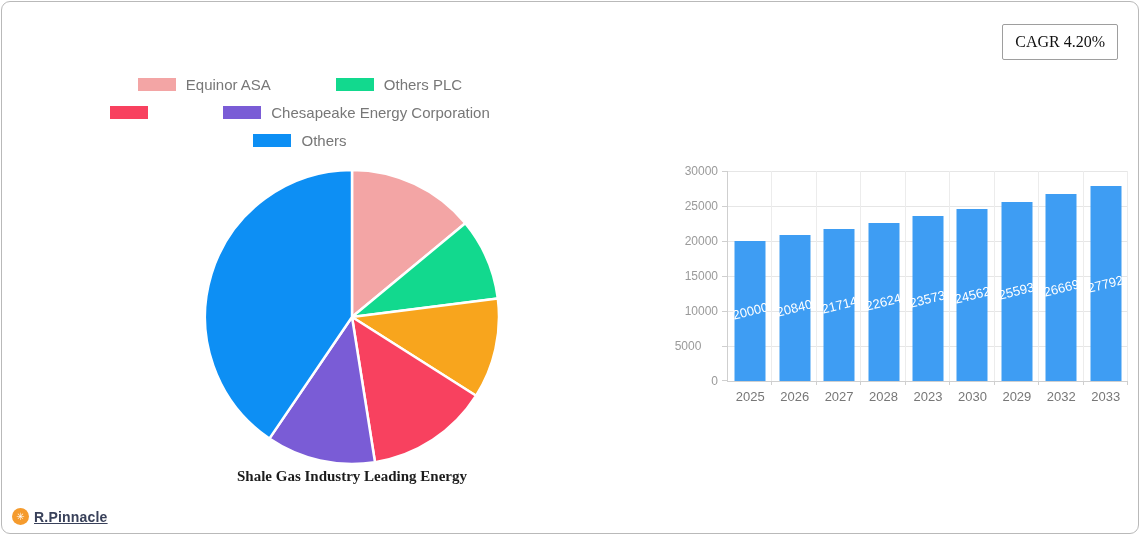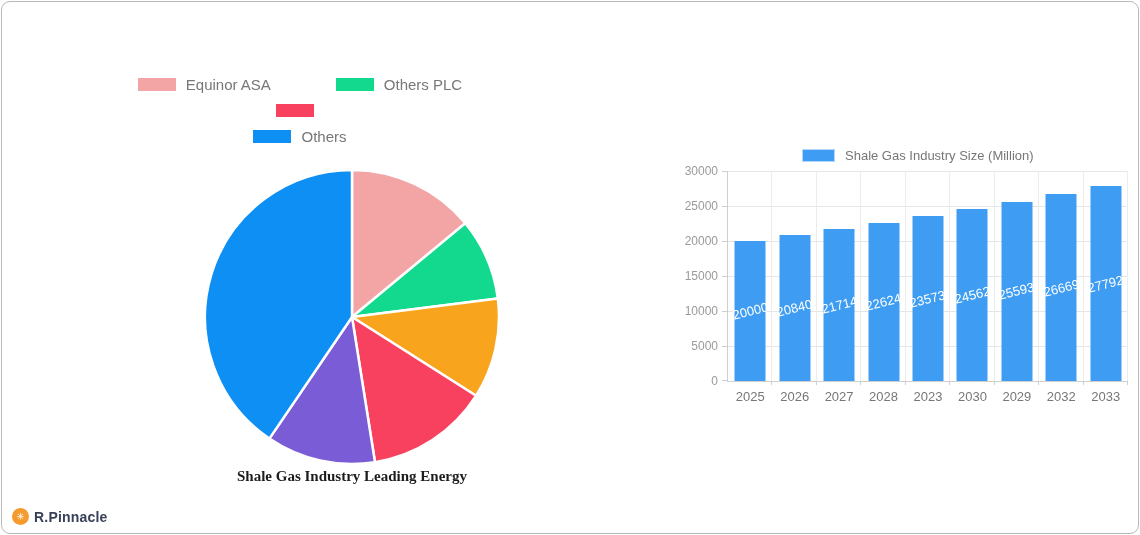--- a/index.html
+++ b/index.html
@@ -58,42 +58,47 @@
     font-size:13px; color:#777;
   }
   .x-tick { position:absolute; top:100%; right:0; width:1px; height:4px; background:#cfcfcf; }
   
   .logo { position:absolute; left:10px; bottom:8px; display:flex; align-items:center; }
   .logo-icon {
     width:17px; height:17px; border-radius:50%; background:#f59b2d;
     display:flex; align-items:center; justify-content:center;
     color:#fff; font-size:10px; line-height:1; margin-right:5px;
   }
-  .logo-text { font-size:14px; font-weight:bold; color:#39415a; letter-spacing:.2px; }
+  .logo-text { font-size:14px; font-weight:bold; color:#39415a; letter-spacing:.2px;text-decoration:underline; }
 </style>
 </head>
 <body>
 
 <div class="card">
 
+  <div class="cagr-badge">CAGR 4.20%</div>
 
   <div class="pie-legend" id="pie-legend">
       <div class="legend-row">
         <div class="legend-item">
           <span class="swatch" style="background: rgb(243, 165, 165);"></span>
           <span class="legend-label">Equinor ASA</span>
         </div>
         <div class="legend-item">
           <span class="swatch" style="background: rgb(18, 217, 142);"></span>
           <span class="legend-label">Others PLC</span>
         </div>
       </div>
       <div class="legend-row">
         <div class="legend-item">
           <span class="swatch" style="background: rgb(248, 65, 95);"></span>
+        </div>
+        <div class="legend-item">
+          <span class="swatch" style="background: rgb(122, 92, 214);"></span>
+          <span class="legend-label">Chesapeake Energy Corporation</span>
         </div>
       </div>
       <div class="legend-row">
         <div class="legend-item">
           <span class="swatch" style="background: rgb(13, 143, 244);"></span>
           <span class="legend-label">Others</span>
         </div>
       </div>
     </div>
 
@@ -102,30 +107,26 @@
       <path d="M 150 150 L 263.27 56.30 A 147 147 0 0 1 295.84 131.58 Z" fill="#12D98E" stroke="#ffffff" stroke-width="2.5" stroke-linejoin="round"></path>
       <path d="M 150 150 L 295.84 131.58 A 147 147 0 0 1 274.12 228.77 Z" fill="#F8A51D" stroke="#ffffff" stroke-width="2.5" stroke-linejoin="round"></path>
       <path d="M 150 150 L 274.12 228.77 A 147 147 0 0 1 173.00 295.19 Z" fill="#F8415F" stroke="#ffffff" stroke-width="2.5" stroke-linejoin="round"></path>
       <path d="M 150 150 L 173.00 295.19 A 147 147 0 0 1 67.37 271.58 Z" fill="#7A5CD6" stroke="#ffffff" stroke-width="2.5" stroke-linejoin="round"></path>
       <path d="M 150 150 L 67.37 271.58 A 147 147 0 0 1 150.00 3.00 Z" fill="#0D8FF4" stroke="#ffffff" stroke-width="2.5" stroke-linejoin="round"></path>
     </svg>
 
   <div class="pie-title">Shale Gas Industry Leading Energy</div>
 
   <div class="bar-chart">
-    <div class="bar-legend">
-      <span class="swatch" id="bar-legend-swatch" style="background: rgb(62, 157, 243);"></span>
-      <span class="legend-label">Shale Gas Industry Size (Million)</span>
-    </div>
     <div class="bar-plot" id="bar-plot">
         <div class="y-tick" style="bottom: calc(0% + 0px);"></div>
         <div class="y-label" style="bottom: calc(0% - 7px);">0</div>
         <div class="gridline-h" style="bottom: calc(16.6667% - 1px);"></div>
         <div class="y-tick" style="bottom: calc(16.6667% - 1px);"></div>
-        <div class="y-label" style="bottom: calc(16.6667% - 7px);">5000</div>
+        <div class="y-label" style="bottom: calc(16.6667% - 7px); text-align: center;">5000</div>
         <div class="gridline-h" style="bottom: calc(33.3333% - 1px);"></div>
         <div class="y-tick" style="bottom: calc(33.3333% - 1px);"></div>
         <div class="y-label" style="bottom: calc(33.3333% - 7px);">10000</div>
         <div class="gridline-h" style="bottom: calc(50% - 1px);"></div>
         <div class="y-tick" style="bottom: calc(50% - 1px);"></div>
         <div class="y-label" style="bottom: calc(50% - 7px);">15000</div>
         <div class="gridline-h" style="bottom: calc(66.6667% - 1px);"></div>
         <div class="y-tick" style="bottom: calc(66.6667% - 1px);"></div>
         <div class="y-label" style="bottom: calc(66.6667% - 7px);">20000</div>
         <div class="gridline-h" style="bottom: calc(83.3333% - 1px);"></div>

